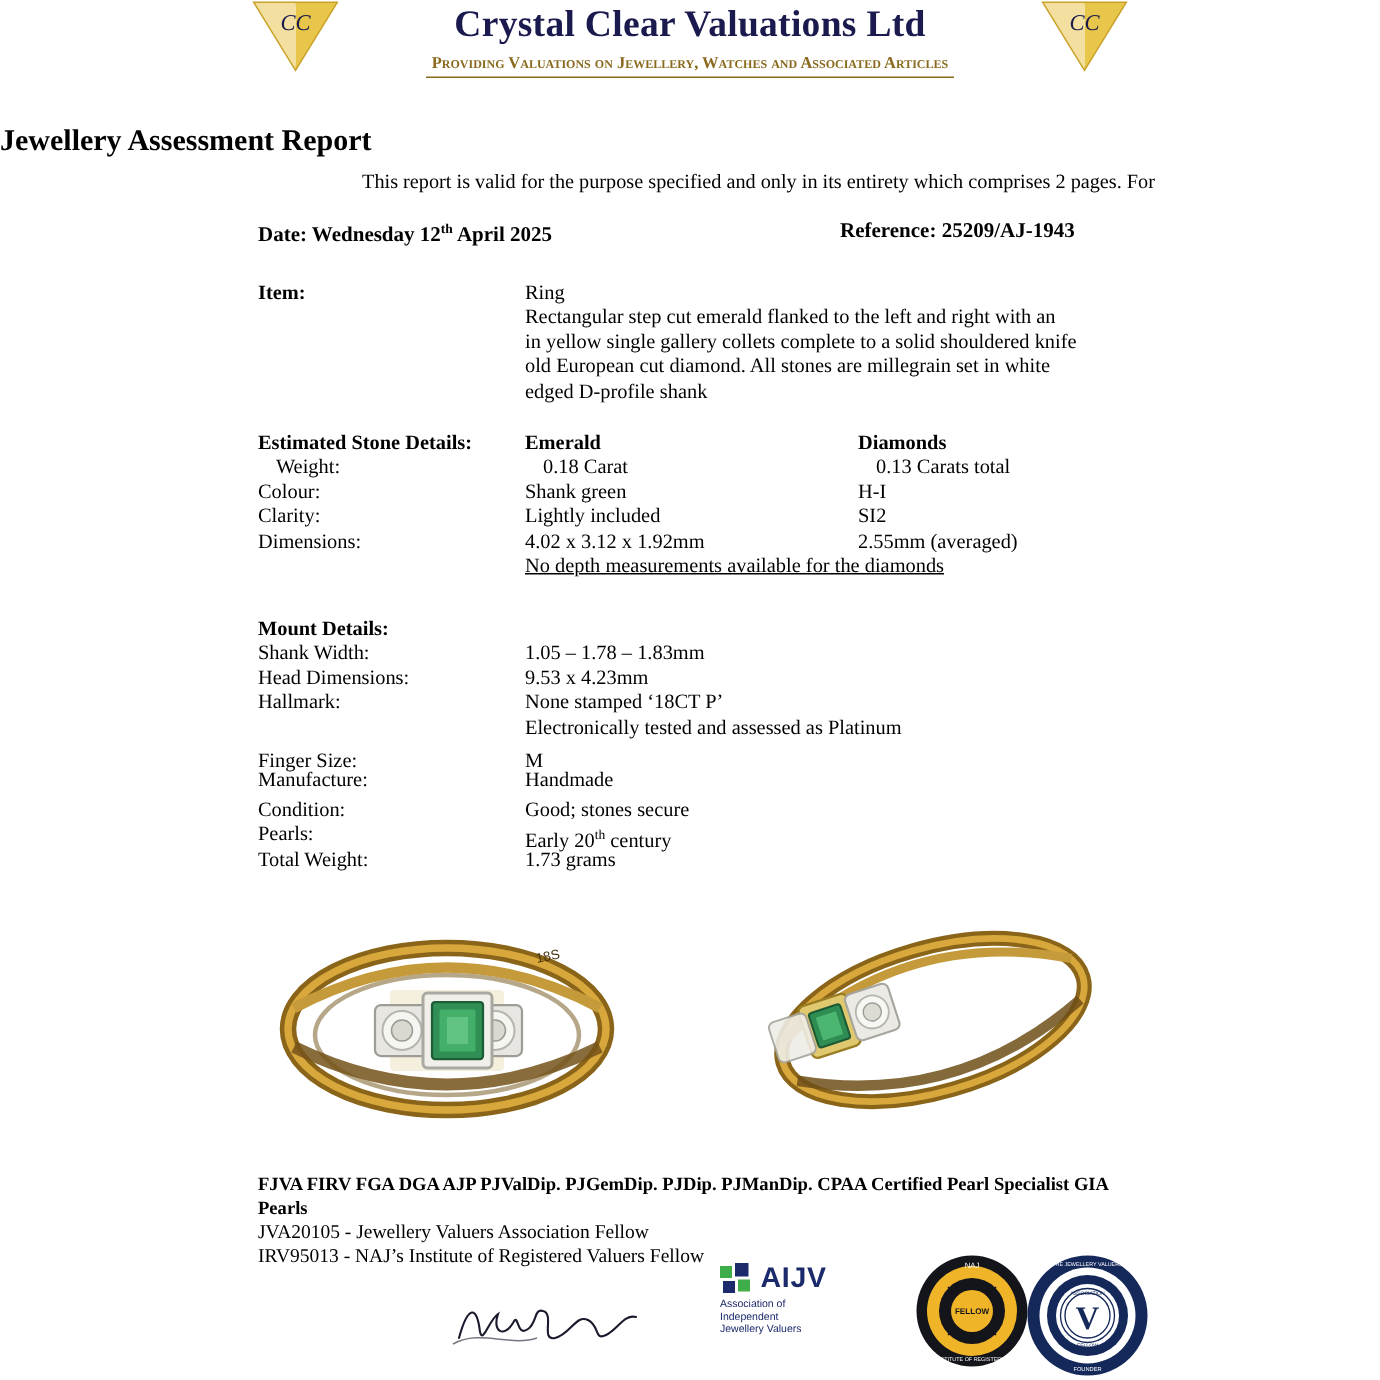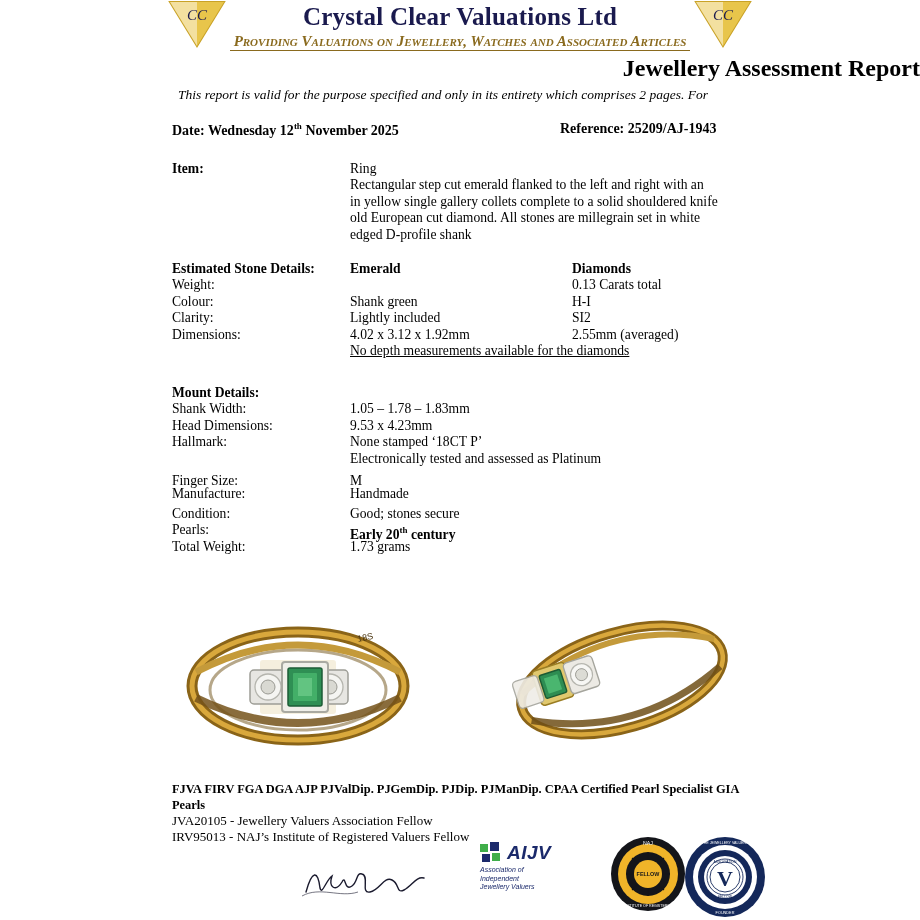--- a/index.html
+++ b/index.html
@@ -34,51 +34,49 @@
   .brand-title {
     font-family: "Liberation Serif", serif;
     font-size: 25px;
     font-weight: bold;
     color: #1a1a4e;
     letter-spacing: 0.2px;
     line-height: 30px;
   }
   .brand-sub {
     font-family: "Liberation Serif", serif;
-    font-size: 15px;
+    font-size: 11px;
     font-weight: bold;
     font-variant: small-caps;
     color: #8a6a1e;
     line-height: 14px;
     border-bottom: 1.5px solid #8a6a1e;
     display: inline-block;
     padding: 0 4px 2px 4px;
-    font-style: italic;
   }
   .logo {
     position: absolute;
     top: 0px;
     width: 58px;
     height: 48px;
   }
   .logo.left { left: 168px; }
   .logo.right { right: 168px; }
   .logo svg { display: block; }
 
   
   .doc-title {
+    text-align: left;
+    font-size: 20px;
+    font-weight: bold;
+    margin-top: 26px;
+    line-height: 28px;
+  }
+  .doc-note {
     text-align: right;
-    font-size: 24px;
-    font-weight: bold;
-    margin-top: 0;
-    line-height: 28px;
-  }
-  .doc-note {
-    text-align: left;
-    font-style: italic;
     font-size: 13.5px;
     line-height: 17px;
     margin-top: 4px;
     padding: 0 150px;
     margin-left: 28px;
   }
 
   
   .meta-row {
     margin-top: 18px;
@@ -175,21 +173,21 @@
     height: 40px;
   }
   .badges {
     position: absolute;
     left: 480px;
     top: 836px;
     width: 300px;
     height: 76px;
   }
   .badge { position: absolute; top: 0; }
-  .badge-aijv { left: 0; top: 6px; width: 116px; font-style: italic; }
+  .badge-aijv { left: 0; top: 6px; width: 116px; }
   .badge-fellow { left: 130px; top: 0; width: 76px; height: 76px; }
   .badge-valuers { left: 204px; top: 0; width: 82px; height: 82px; }
   .aijv-text {
     font-family: "Liberation Sans", sans-serif;
     font-size: 7px;
     line-height: 8.6px;
     color: #1b2a6b;
     margin-top: 2px;
   }
   .aijv-top {
@@ -230,21 +228,21 @@
   </div>
 
   <div class="doc-title">Jewellery Assessment Report</div>
   <div class="doc-note">
     <span>This report is valid for the purpose specified and only in its entirety which comprises 2 pages.  For</span><br>
   </div>
 
   <div class="meta-row">
     <div class="meta-date">
       <span>Date:</span>
-      <span>Wednesday 12</span><sup>th</sup><span> November 2025</span>
+      <span>Wednesday 12</span><sup>th</sup><span> April 2025</span>
     </div>
     <div class="meta-ref">
       <span>Reference:</span>
       <span>25209/AJ-1943</span>
     </div>
   </div>
 
   <div class="content">
 
     <div class="block" style="height: 86px; margin-top: 20px;">
@@ -257,22 +255,23 @@
         <div>edged D-profile shank</div>
       </div>
     </div>
 
     <div class="block" style="height: 100px; margin-top: 14px;">
       <div class="row" style="top:0;">
         <div class="lbl bold">Estimated Stone Details:</div>
         <div class="c1 bold">Emerald</div>
         <div class="c2 bold">Diamonds</div>
       </div>
-      <div class="row" style="position:absolute; top:16.4px; left:0; right:0;">
+      <div class="row" style="position:absolute; top:16.4px; left:12px; right:0;">
         <div class="lbl">Weight:</div>
+        <div class="c1">0.18 Carat</div>
         <div class="c2">0.13 Carats total</div>
       </div>
       <div class="row" style="position:absolute; top:32.8px; left:0; right:0;">
         <div class="lbl">Colour:</div>
         <div class="c1">Shank green</div>
         <div class="c2">H-I</div>
       </div>
       <div class="row" style="position:absolute; top:49.2px; left:0; right:0;">
         <div class="lbl">Clarity:</div>
         <div class="c1">Lightly included</div>
@@ -313,21 +312,21 @@
       <div class="row" style="position:absolute; top:101px; left:0; right:0;">
         <div class="lbl">Manufacture:</div>
         <div class="c1" style="width:340px;">Handmade</div>
       </div>
       <div class="row" style="position:absolute; top:120.8px; left:0; right:0;">
         <div class="lbl">Condition:</div>
         <div class="c1" style="width:340px;">Good; stones secure</div>
       </div>
       <div class="row" style="position:absolute; top:137.2px; left:0; right:0;">
         <div class="lbl">Pearls:</div>
-        <div class="c1" style="width:340px;font-weight:bold;"><span>Early 20</span><sup>th</sup><span> century</span></div>
+        <div class="c1" style="width:340px;"><span>Early 20</span><sup>th</sup><span> century</span></div>
       </div>
       <div class="row" style="position:absolute; top:153.6px; left:0; right:0;">
         <div class="lbl">Total Weight:</div>
         <div class="c1" style="width:340px;">1.73 grams</div>
       </div>
     </div>
 
   </div>
 
   <div class="photos">

